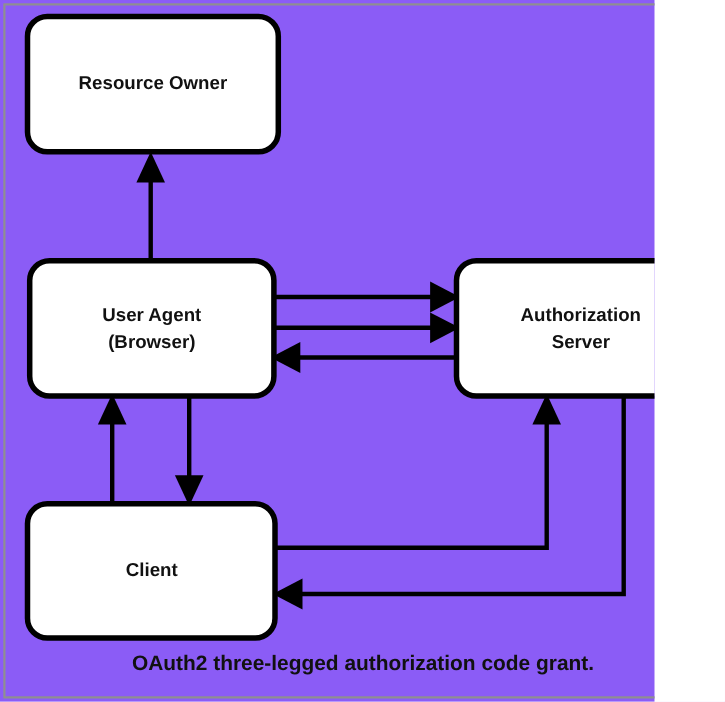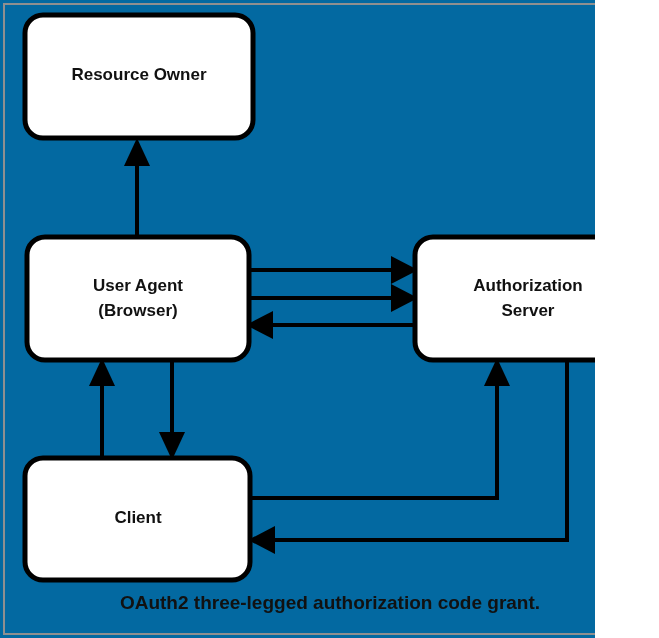--- a/index.html
+++ b/index.html
@@ -8,21 +8,21 @@
     padding: 0;
     background: #ffffff;
   }
   body {
     font-family: "Liberation Sans", sans-serif;
   }
   #diagram-root {
     position: relative;
     width: 595px;
     height: 638px;
-    background: #0369a1;
+    background: #8b5cf6;
     overflow: hidden;
   }
   #diagram-svg {
     display: block;
     width: 659px;
     height: 638px;
   }
   .frame-border {
     fill: none;
     stroke: #8f8f8f;

